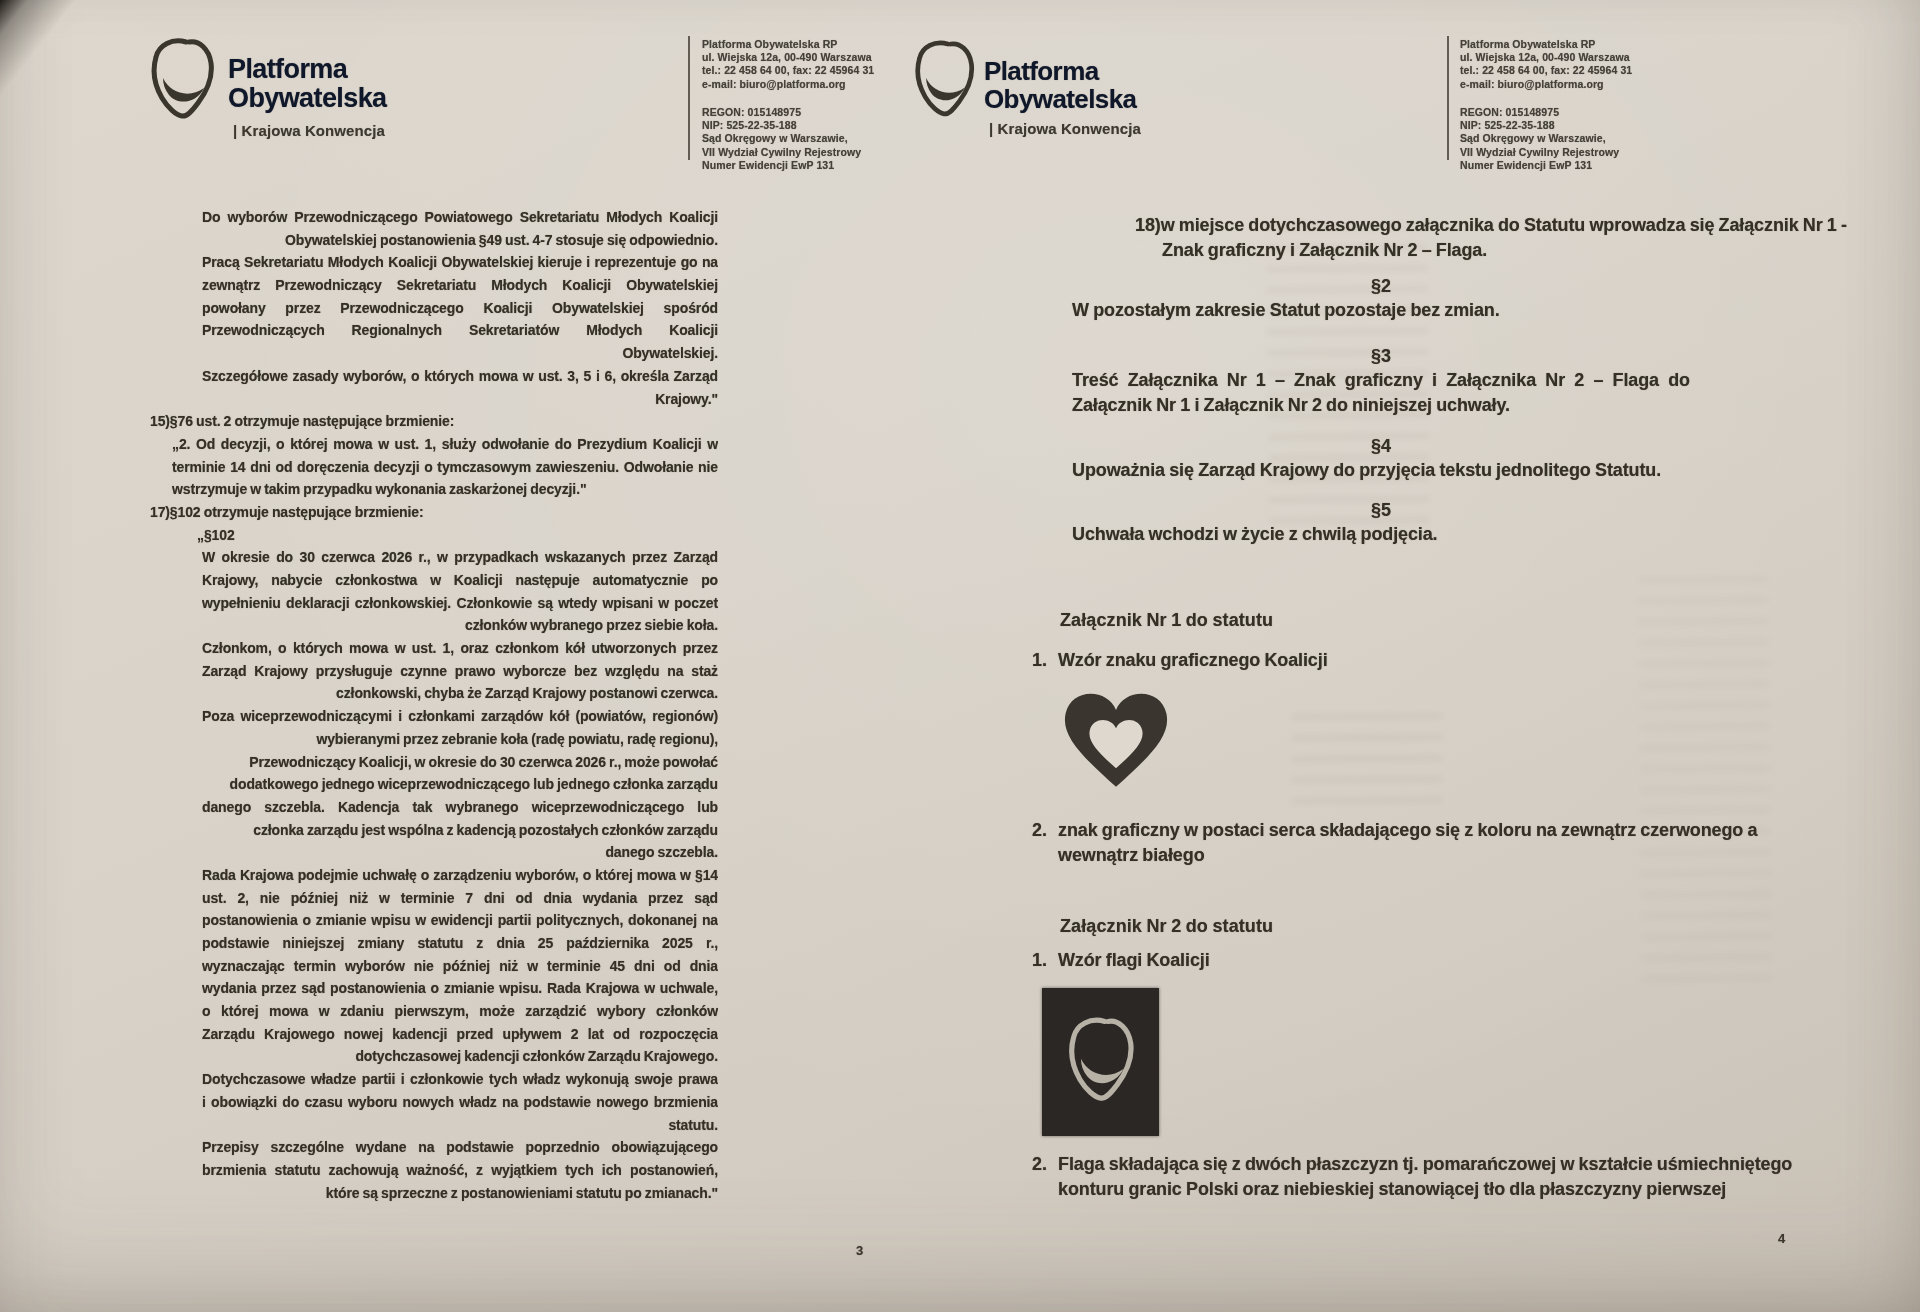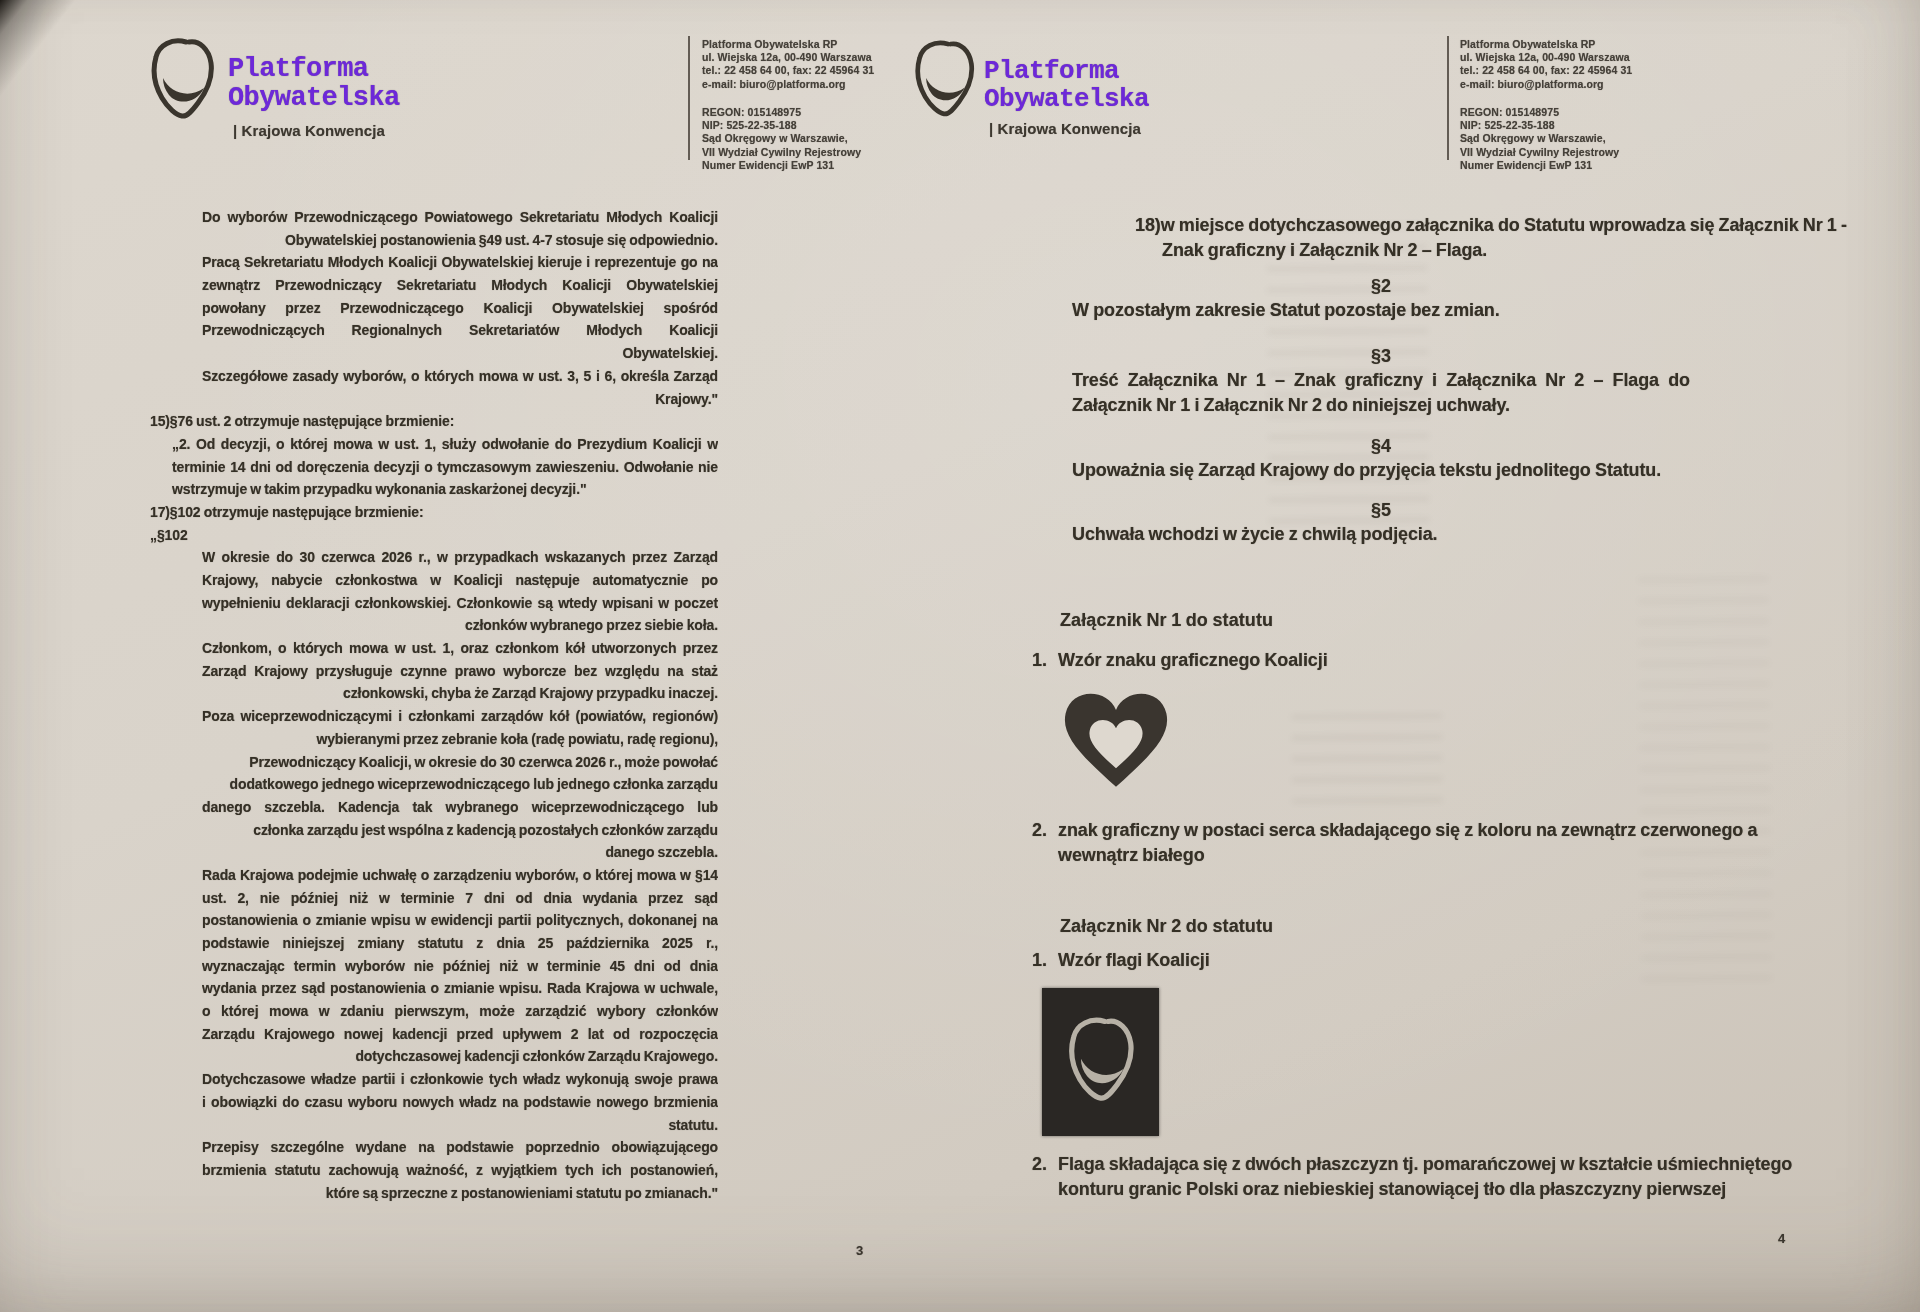--- a/index.html
+++ b/index.html
@@ -18,42 +18,42 @@
                 inset 40px 0 90px -70px rgba(85,75,62,0.22);
   }
   #corner-shadow{
     position:absolute;left:0;top:0;width:220px;height:120px;
     background:linear-gradient(128deg, rgba(22,19,15,0.95) 0px, rgba(22,19,15,0.35) 22px, rgba(22,19,15,0) 60px);
     pointer-events:none;
   }
   
   .brand{
     position:absolute;font-weight:bold;font-size:27px;line-height:29px;
-    letter-spacing:-0.6px;color:#6d28d9;text-shadow:0 0 1px rgba(44,40,34,0.5);font-family:Liberation Mono, monospace;
+    letter-spacing:-0.6px;color:#0f172a;text-shadow:0 0 1px rgba(44,40,34,0.5);
   }
   .brand-sub{
     position:absolute;font-size:15px;font-weight:600;color:#3d3830;
     text-shadow:0 0 0.8px rgba(60,55,46,0.45);letter-spacing:0.1px;
   }
   .lh-divider{position:absolute;width:2px;background:#4d473e;opacity:0.85;}
   .lh-small{
     position:absolute;font-size:10.5px;line-height:13.2px;color:#46413a;
     text-shadow:0 0 0.8px rgba(70,65,55,0.6);letter-spacing:0.1px;font-weight:600;
   }
   .logo-svg{position:absolute;}
   
   .bodycol{position:absolute;font-size:14px;line-height:22.7px;color:#353026;
     text-shadow:0 0 0.9px rgba(53,48,38,0.55);font-weight:600;
     letter-spacing:-0.12px;word-spacing:-0.6px;}
   .ln{position:relative;height:22.7px;white-space:nowrap;}
   .ln.just{white-space:normal;text-align:justify;text-align-last:justify;overflow:hidden;}
   .mk{position:absolute;left:-26px;top:0;}
   .i0{margin-left:0;}
   .i1{margin-left:22px;}
-  .i2{}
+  .i2{margin-left:47px;}
   .i3{margin-left:52px;text-align:right;}
   .i4{margin-left:63px;}
   .i5{margin-left:90px;}
   .iz{margin-left:-14px;}
   
   .rcol{font-size:18px;line-height:25px;}
   .rcol .ln{height:25px;}
   .rblock{position:absolute;left:1072px;width:618px;}
   .sec-head{text-align:center;font-weight:700;height:24px;}
   .zal-heading{font-size:18px;font-weight:700;letter-spacing:0.1px;}
@@ -119,21 +119,21 @@
       <div class="ln i1 just">terminie 14 dni od doręczenia decyzji o tymczasowym zawieszeniu. Odwołanie nie</div>
       <div class="ln i1">wstrzymuje w takim przypadku wykonania zaskarżonej decyzji."</div>
       <div class="ln i0">17)§102 otrzymuje następujące brzmienie:</div>
       <div class="ln i2">„§102</div>
       <div class="ln i3 just">W okresie do 30 czerwca 2026 r., w  przypadkach wskazanych przez Zarząd</div>
       <div class="ln i3 just">Krajowy, nabycie członkostwa w Koalicji następuje automatycznie po</div>
       <div class="ln i3 just">wypełnieniu deklaracji członkowskiej. Członkowie są wtedy wpisani w poczet</div>
       <div class="ln i3">członków wybranego przez siebie koła.</div>
       <div class="ln i3 just">Członkom, o których mowa w ust. 1, oraz członkom kół utworzonych przez</div>
       <div class="ln i3 just">Zarząd Krajowy przysługuje czynne prawo wyborcze bez względu na staż</div>
-      <div class="ln i3">członkowski, chyba że Zarząd Krajowy przypadku inaczej.</div>
+      <div class="ln i3">członkowski, chyba że Zarząd Krajowy postanowi czerwca.</div>
       <div class="ln i3 just">Poza wiceprzewodniczącymi i członkami zarządów kół (powiatów, regionów)</div>
       <div class="ln i3">wybieranymi przez zebranie koła (radę powiatu, radę regionu),</div>
       <div class="ln i3">Przewodniczący Koalicji, w okresie do 30 czerwca 2026 r., może powołać</div>
       <div class="ln i3">dodatkowego jednego wiceprzewodniczącego lub jednego członka zarządu</div>
       <div class="ln i3 just">danego szczebla. Kadencja tak wybranego wiceprzewodniczącego  lub</div>
       <div class="ln i3">członka zarządu jest wspólna z kadencją pozostałych członków zarządu</div>
       <div class="ln i3">danego szczebla.</div>
       <div class="ln i3 just">Rada Krajowa podejmie uchwałę o zarządzeniu wyborów, o której mowa w §14</div>
       <div class="ln i3 just">ust. 2, nie później niż w terminie 7 dni od dnia wydania przez sąd</div>
       <div class="ln i3 just">postanowienia o zmianie wpisu w ewidencji partii politycznych, dokonanej na</div>

